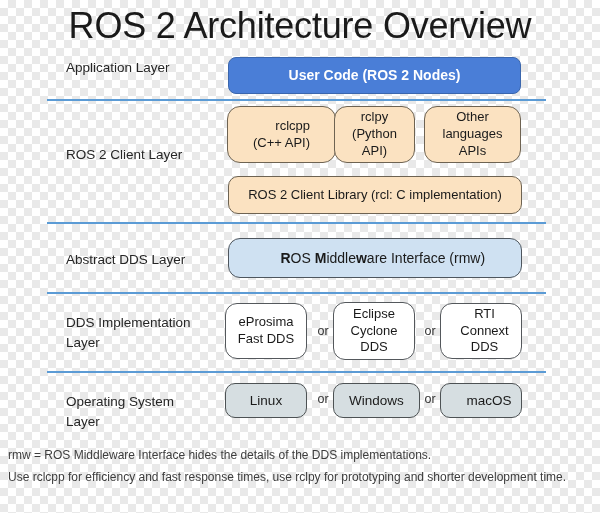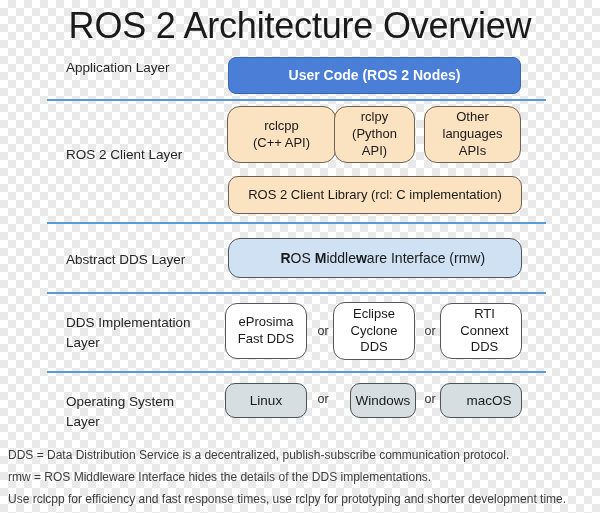--- a/index.html
+++ b/index.html
@@ -63,21 +63,21 @@
 <div class="stage">
 
   <div class="title">ROS 2 Architecture Overview</div>
 
   <div class="lbl" style="top:58px;">Application Layer</div>
   <div class="bx blue" style="left:228px;top:57px;width:293px;height:37px;">User Code (ROS 2 Nodes)</div>
 
   <div class="sep" style="top:99px;"></div>
 
   <div class="lbl" style="top:145px;">ROS 2 Client Layer</div>
-  <div class="bx tan" style="left:227px;top:106px;width:109px;height:57px;">rclcpp
+  <div class="bx tan" style="left:227px;top:106px;width:109px;height:57px;text-align:right;">rclcpp
 (C++ API)</div>
   <div class="bx tan" style="left:334px;top:106px;width:81px;height:57px;">rclpy
 (Python
 API)</div>
   <div class="bx tan" style="left:424px;top:106px;width:97px;height:57px;">Other
 languages
 APIs</div>
   <div class="bx tan" style="left:228px;top:176px;width:294px;height:38px;border-radius:10px;">ROS 2 Client Library (rcl: C implementation)</div>
 
   <div class="sep" style="top:222px;"></div>
@@ -101,23 +101,22 @@
   <div class="bx white" style="left:440px;top:303px;width:82px;height:56px;padding-left:7px;">RTI
 Connext
 DDS</div>
 
   <div class="sep" style="top:371px;"></div>
 
   <div class="lbl" style="top:392px;">Operating System
 Layer</div>
   <div class="bx gray" style="left:225px;top:383px;width:82px;height:35px;">Linux</div>
   <div class="or" style="left:309px;top:392px;">or</div>
-  <div class="bx gray" style="left:350px;top:383px;width:66px;height:35px;">Windows</div>
+  <div class="bx gray" style="left:333px;top:383px;width:87px;height:35px;">Windows</div>
   <div class="or" style="left:416px;top:392px;">or</div>
   <div class="bx gray" style="left:440px;top:383px;width:82px;height:35px;padding-left:16px;">macOS</div>
 
   <div class="notes">
-    <div>DDS = Data Distribution Service is a decentralized, publish-subscribe communication protocol.</div>
     <div>rmw = ROS Middleware Interface hides the details of the DDS implementations.</div>
     <div>Use rclcpp for efficiency and fast response times, use rclpy for prototyping and shorter development time.</div>
   </div>
 
 </div>
 
 </body></html>

